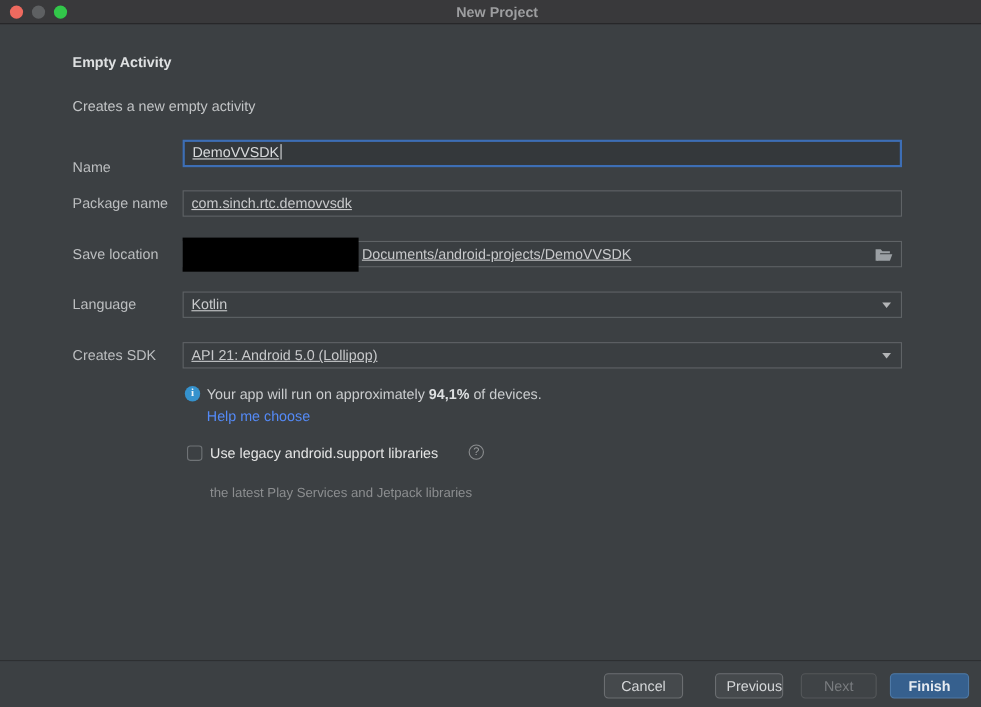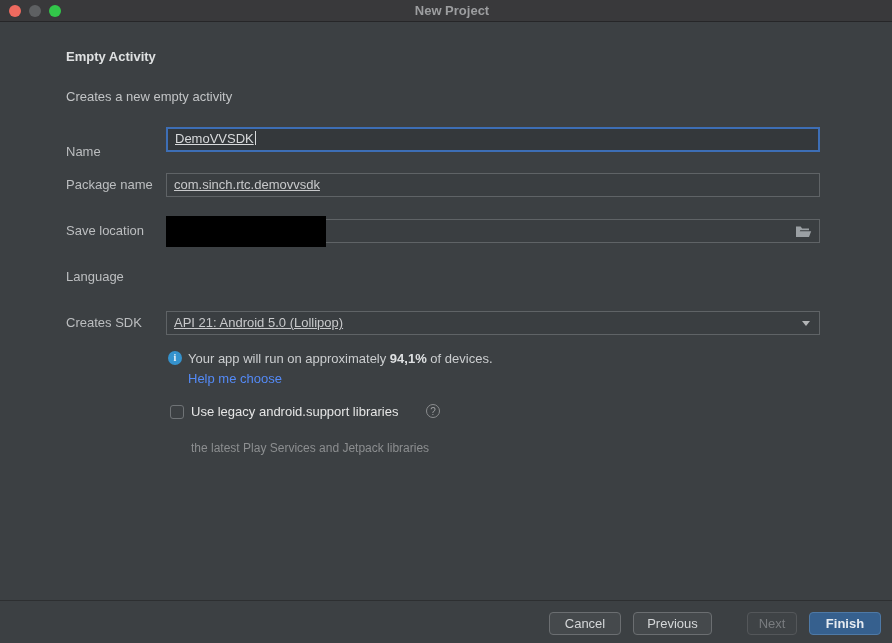--- a/index.html
+++ b/index.html
@@ -117,22 +117,22 @@
     height: 1px; background: #2d2f31;
   }
   .btn {
     position: absolute; top: 612px; height: 23px;
     background: #45494c; border: 1px solid #6b6e71; border-radius: 4px;
     font-family: "Liberation Sans", "DejaVu Sans", sans-serif;
     font-size: 13px; color: #d5d7d9; text-align: center; line-height: 21px;
     cursor: pointer; padding: 0;
   }
   .btn-cancel   { right: 271px; width: 72px; }
-  .btn-previous { right: 180px; width: 79px; }
-  .btn-next     { right: 95px;  width: 50px; background: #3f4346; border-color: #54575a; color: #797c7f; cursor: default; }
+  .btn-previous { right: 180px; width: 62px; text-align: right; }
+  .btn-next     { right: 95px;  width: 69px; background: #3f4346; border-color: #54575a; color: #797c7f; cursor: default; }
   .btn-finish   { right: 11px;  width: 72px; background: #36608e; border-color: #4e79a6; color: #e6ebf1; font-weight: bold; }
 </style>
 </head>
 <body>
 
 <div class="window">
 
   <div class="titlebar">
     <span class="traffic tl-close"></span>
     <span class="traffic tl-min"></span>
@@ -148,30 +148,35 @@
     <span>DemoVVSDK</span><span class="caret"></span>
   </div>
 
   <div class="row-label" style="top:173px">Package name</div>
   <div class="field" style="top:173px">
     <span>com.sinch.rtc.demovvsdk</span>
   </div>
 
   <div class="row-label" style="top:219px">Save location</div>
   <div class="field" style="top:219px; padding-left:162px">
+    <span>Documents/android-projects/DemoVVSDK</span>
     <span class="folder-btn">
       <svg width="17" height="14" viewBox="0 0 17 14">
         <path fill="#9ba0a4" d="M1 1.5h4.6l1.6 2H14v1.8H5.2L3.2 12H1z"></path>
         <path fill="#9ba0a4" d="M4.2 6.2h12L14 12H2.4z"></path>
       </svg>
     </span>
   </div>
   <div class="redacted"></div>
 
   <div class="row-label" style="top:265px">Language</div>
+  <div class="field combo" style="top:265px">
+    <span>Kotlin</span>
+    <span class="combo-arrow"></span>
+  </div>
 
   <div class="row-label" style="top:311px">Creates SDK</div>
   <div class="field combo" style="top:311px">
     <span>API 21: Android 5.0 (Lollipop)</span>
     <span class="combo-arrow"></span>
   </div>
 
   <span class="info-icon">i</span>
   <div class="sdk-info"><span>Your app will run on approximately </span><b>94,1%</b><span> of devices.</span></div>
   <div class="help-link">Help me choose</div>

